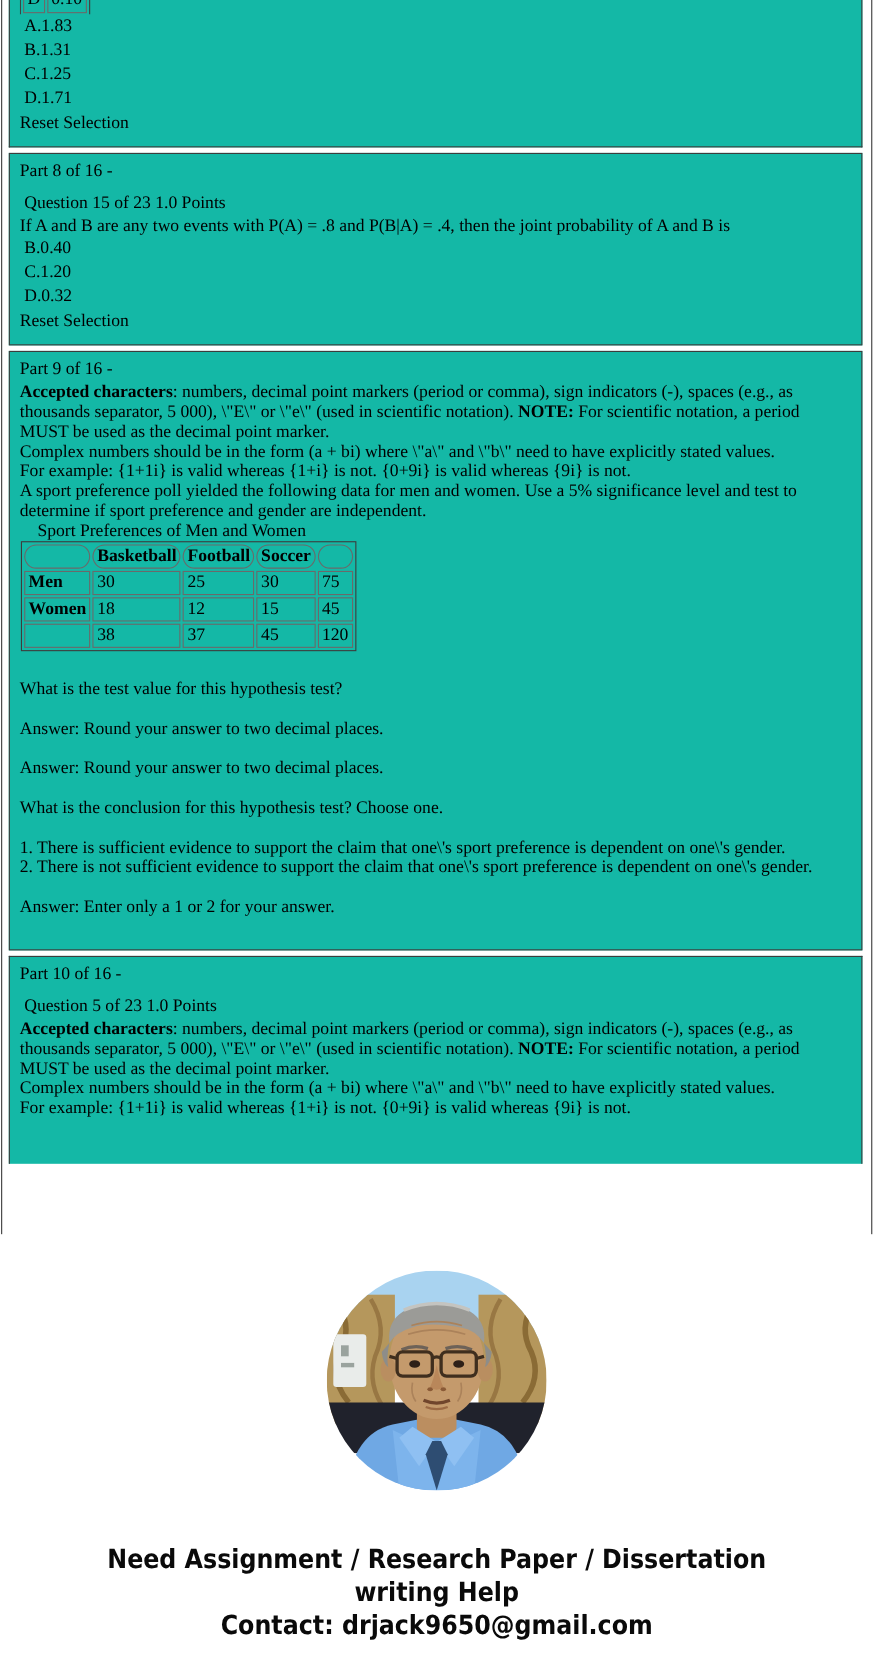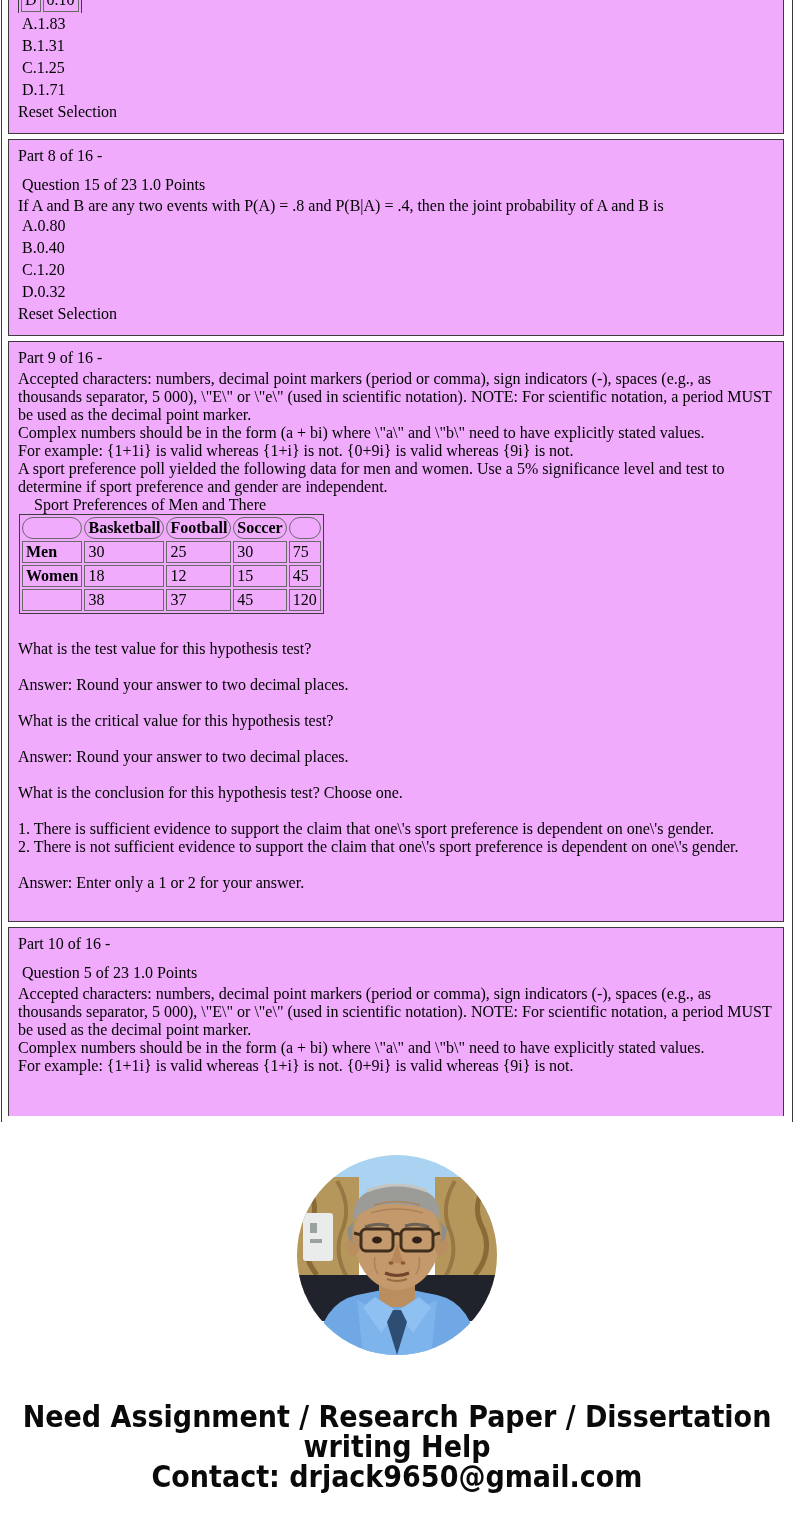--- a/index.html
+++ b/index.html
@@ -1,18 +1,18 @@
 <!DOCTYPE html>
 <html><head>
 <meta charset="utf-8">
 <style>
   html,body{margin:0;padding:0;background:#fff;}
   body{width:794px;height:1523px;overflow:hidden;font-family:"Liberation Serif","DejaVu Serif",serif;font-size:16px;color:#000;}
   .quiz-frame{border-left:1px solid #3a3a3a;border-right:1px solid #3a3a3a;margin:0 1px;padding:0 8px 0 6px;height:1122px;overflow:hidden;box-sizing:border-box;}
-  .qbox{border:1px solid #3c3c3c;margin-bottom:5px;padding:1px 8px 11px 9px;background:#f0abfc;}
+  .qbox{border:1px solid #3c3c3c;margin-bottom:5px;padding:1px 8px 11px 9px;background:#14b8a6;}
   .qbox.cut-top{border-top:none;padding-top:0;}
   .qbox.cut-bottom{border-bottom:none;height:187px;overflow:hidden;padding-bottom:0;}
   .part-header{padding:5px 0 3px 0;line-height:19px;}
   .q-meta{padding:7px 0 3px 4px;line-height:19px;}
   .line{line-height:18px;}
   .opt{height:22px;line-height:22px;padding-left:4px;}
   .reset{height:21px;line-height:21px;cursor:pointer;}
   .frag-wrap{height:13px;overflow:hidden;}
   .frag-wrap table{margin-top:-15px;}
   table.mini, table.data{border-collapse:separate;border-spacing:2px;border:1px solid #3c3c3c;}
@@ -21,22 +21,22 @@
   table.data{margin-left:1px;}
   table.data th{font-weight:bold;text-align:center;border-radius:11px;}
   table.data td{text-align:left;}
   td.rowlabel{font-weight:bold;text-align:center;}
   .tbl-title{line-height:18px;padding-left:16px;}
   .prompt{line-height:18px;}
   .qa{margin-top:26px;}
   .qa .para{line-height:18px;margin:0 0 18px 0;}
   .qa .para.choices{margin-bottom:18px;}
   .avatar-wrap{width:200px;height:200px;border-radius:50%;overflow:hidden;margin:33px auto 0 auto;}
-  .footer-ad{margin-top:47px;text-align:center;font-family:"DejaVu Sans","Liberation Sans",sans-serif;font-weight:700;font-stretch:condensed;font-size:30px;line-height:30px;color:#0a0a0a;}
-  b{font-weight:normal;}
+  .footer-ad{margin-top:47px;text-align:center;font-family:"DejaVu Sans","Liberation Sans",sans-serif;font-weight:700;font-stretch:condensed;font-size:24px;line-height:30px;color:#0a0a0a;}
+  b{font-weight:bold;}
 </style>
 </head>
 <body>
 
 <div class="quiz-frame">
 
   <div class="qbox cut-top">
     <div class="frag-wrap">
       <table class="mini">
         <tbody>
@@ -51,34 +51,33 @@
     <div class="opt">B.1.31</div>
     <div class="opt">C.1.25</div>
     <div class="opt">D.1.71</div>
     <div class="reset">Reset Selection</div>
   </div>
 
   <div class="qbox">
     <div class="part-header">Part 8 of 16 -</div>
     <div class="q-meta">Question 15 of 23 1.0 Points</div>
     <div class="line">If A and B are any two events with P(A) = .8 and P(B|A) = .4, then the joint probability of A and B is</div>
-    <div class="opt">A.0.80</div>
     <div class="opt">B.0.40</div>
     <div class="opt">C.1.20</div>
     <div class="opt">D.0.32</div>
     <div class="reset">Reset Selection</div>
   </div>
 
   <div class="qbox">
     <div class="part-header">Part 9 of 16 -</div>
     <div class="line"><b>Accepted characters</b><span>: numbers, decimal point markers (period or comma), sign indicators (-), spaces (e.g., as thousands separator, 5 000), \"E\" or \"e\" (used in scientific notation). </span><b>NOTE:</b><span> For scientific notation, a period MUST be used as the decimal point marker.</span></div>
     <div class="line">Complex numbers should be in the form (a + bi) where \"a\" and \"b\" need to have explicitly stated values.</div>
     <div class="line">For example: {1+1i} is valid whereas {1+i} is not. {0+9i} is valid whereas {9i} is not.</div>
     <div class="prompt">A sport preference poll yielded the following data for men and women. Use a 5% significance level and test to determine if sport preference and gender are independent.</div>
-    <div class="tbl-title">Sport Preferences of Men and There</div>
+    <div class="tbl-title">Sport Preferences of Men and Women</div>
     <table class="data">
       <tbody>
           <tr>
         <th style="width:52px"></th>
         <th style="width:72px">Basketball</th>
         <th style="width:54px">Football</th>
         <th style="width:45px">Soccer</th>
         <th style="width:24px"></th>
       </tr>
       <tr>
@@ -100,21 +99,20 @@
         <td>38</td>
         <td>37</td>
         <td>45</td>
         <td>120</td>
       </tr>
     </tbody>
       </table>
     <div class="qa">
       <div class="para">What is the test value for this hypothesis test?</div>
       <div class="para">Answer: Round your answer to two decimal places.</div>
-      <div class="para">What is the critical value for this hypothesis test?</div>
       <div class="para">Answer: Round your answer to two decimal places.</div>
       <div class="para">What is the conclusion for this hypothesis test? Choose one.</div>
       <div class="para choices">
         <div class="line">1. There is sufficient evidence to support the claim that one\'s sport preference is dependent on one\'s gender.</div>
         <div class="line">2. There is not sufficient evidence to support the claim that one\'s sport preference is dependent on one\'s gender.</div>
       </div>
       <div class="para">Answer: Enter only a 1 or 2 for your answer.</div>
     </div>
   </div>
 

